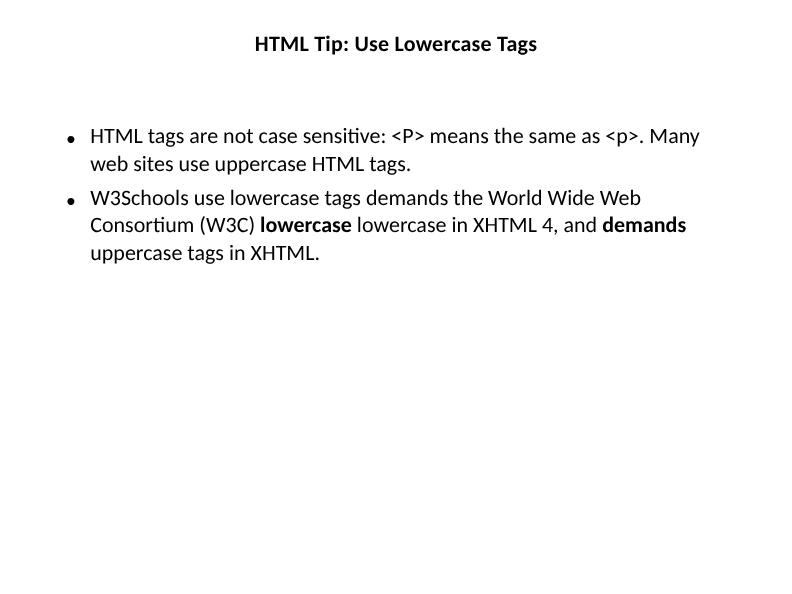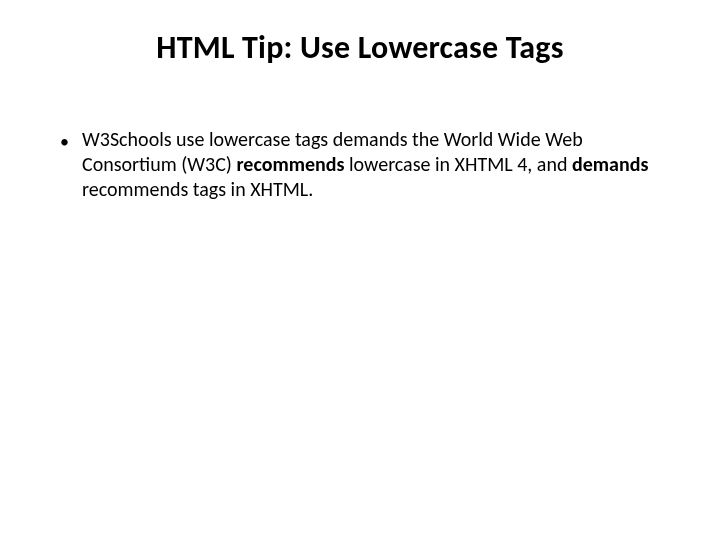--- a/index.html
+++ b/index.html
@@ -11,21 +11,21 @@
     font-family: Calibri, "Segoe UI", Arial, sans-serif;
     color: #000;
   }
   .slide {
     box-sizing: border-box;
     width: 720px;
     height: 540px;
     padding: 28px 50px 0 50px;
   }
   .title {
-    font-size: 32px;
+    font-size: 20px;
     font-weight: 700;
     text-align: center;
     margin: 0 0 60px 0;
     letter-spacing: 0.2px;
   }
   ul.body {
     list-style: none;
     margin: 0;
     padding: 0 10px 0 10px;
     font-size: 20px;
@@ -52,16 +52,20 @@
   }
 </style>
 </head>
 <body>
 
 <div class="slide">
   <h1 class="title">HTML Tip: Use Lowercase Tags</h1>
   <ul class="body">
     <li>
       <span class="bullet-dot"></span>
-      <span class="bullet-text"><span>W3Schools use lowercase tags demands the World Wide Web Consortium (W3C) </span><b>recommends</b><span> lowercase in XHTML 4, and </span><b>demands</b><span> recommends tags in XHTML.</span></span>
+      <span class="bullet-text"><span>HTML tags are not case sensitive: &lt;P&gt; means the same as &lt;p&gt;. Many web sites use uppercase HTML tags.</span></span>
+    </li>
+    <li>
+      <span class="bullet-dot"></span>
+      <span class="bullet-text"><span>W3Schools use lowercase tags demands the World Wide Web Consortium (W3C) </span><b>lowercase</b><span> lowercase in XHTML 4, and </span><b>demands</b><span> uppercase tags in XHTML.</span></span>
     </li>
   </ul>
 </div>
 
 </body></html>

